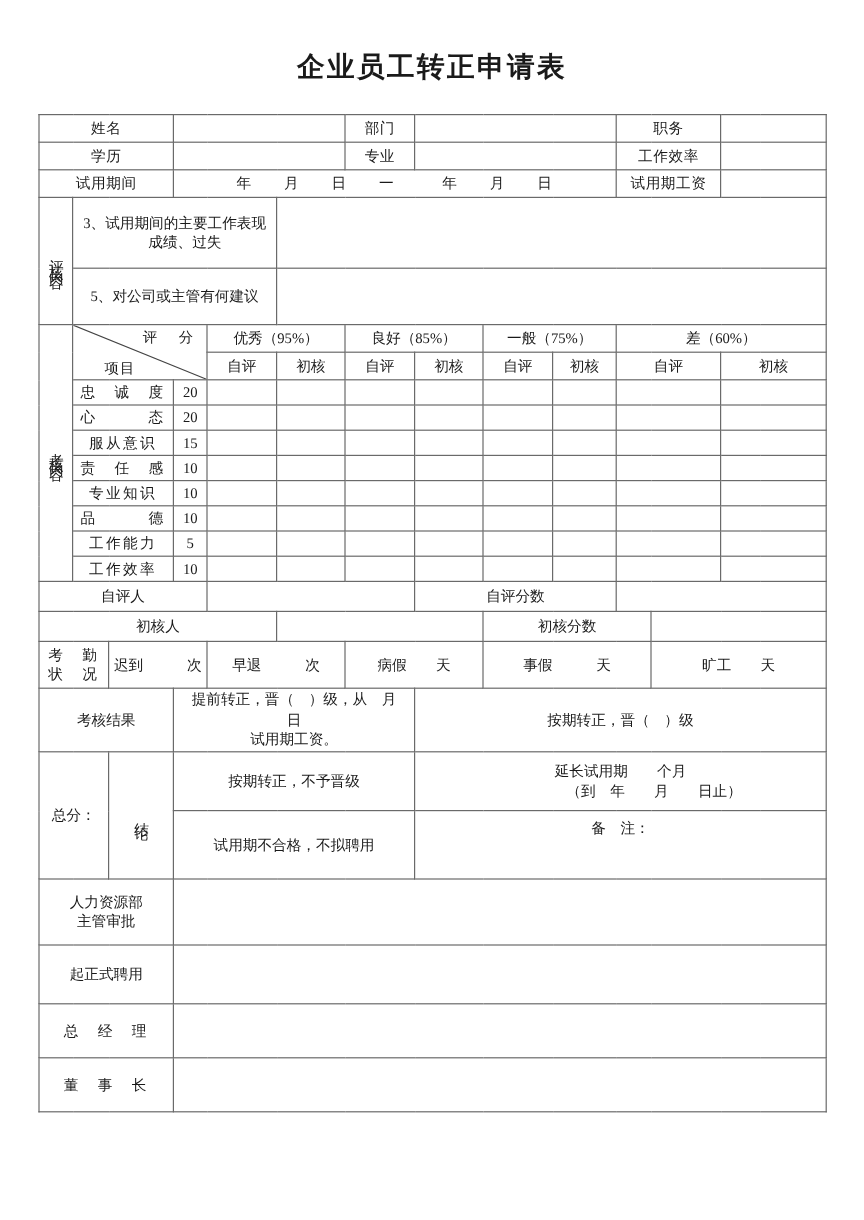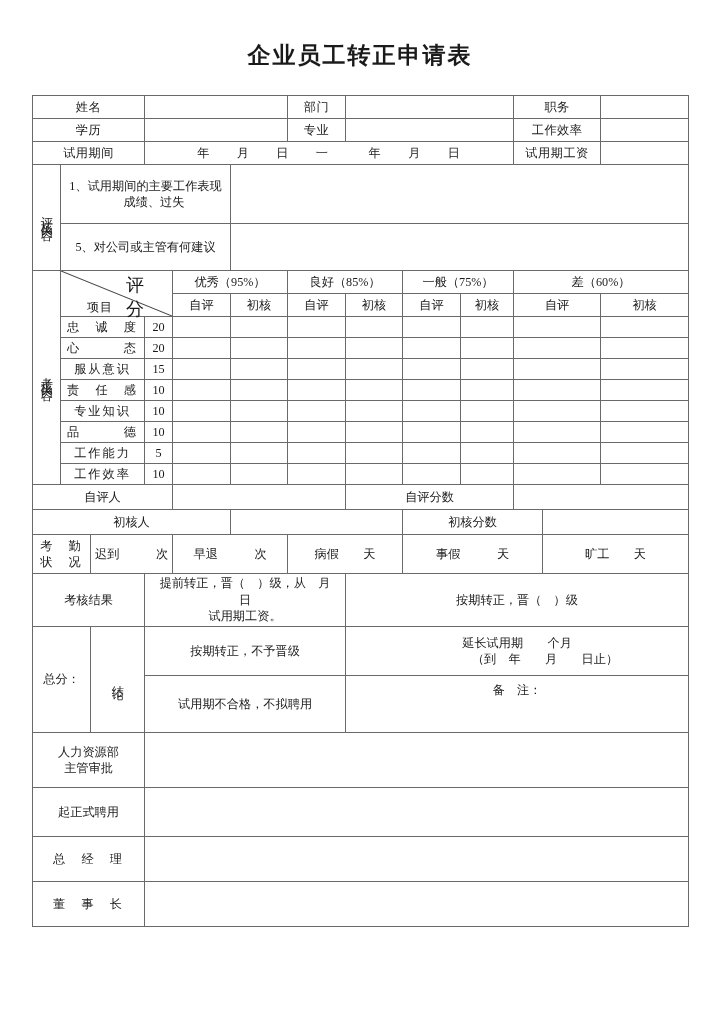--- a/index.html
+++ b/index.html
@@ -68,21 +68,21 @@
   .diag .dsvg {
     position: absolute;
     inset: 0;
     width: 100%;
     height: 100%;
   }
   .diag .top-txt {
     position: absolute;
     top: 2px;
     right: 8px;
-    font-size: 18px;
+    font-size: 12px;
     letter-spacing: 3px;
     margin-left: 48px;
   }
   .diag .bot-txt {
     position: absolute;
     bottom: 1px;
     left: 26px;
     font-size: 12px;
     letter-spacing: 1px;
   }
@@ -140,21 +140,21 @@
       <td class="dateline" colspan="7">年　　月　　日　　一　　　年　　月　　日</td>
       <td class="lbl" colspan="2">试用期工资</td>
       <td colspan="2"></td>
     </tr>
 
     <tr>
       <td rowspan="2" style="width:28px">
         <span class="vert">评核内容</span>
       </td>
       <td class="two-line-left" colspan="4" style="height:58px">
-        <div>1、试用期间的主要工作表现</div>
+        <div>3、试用期间的主要工作表现</div>
         <div style="padding-left:17px">成绩、过失</div>
       </td>
       <td colspan="9"></td>
     </tr>
     <tr>
       <td class="tleft" colspan="4" style="height:46px">5、对公司或主管有何建议</td>
       <td colspan="9"></td>
     </tr>
 
     <tr>

